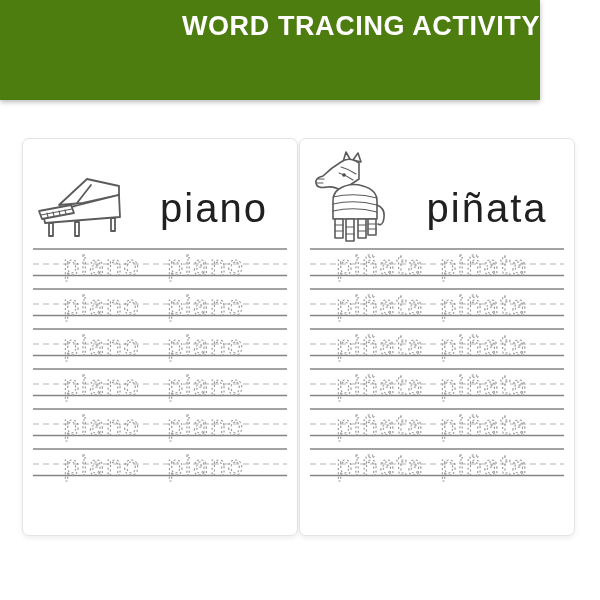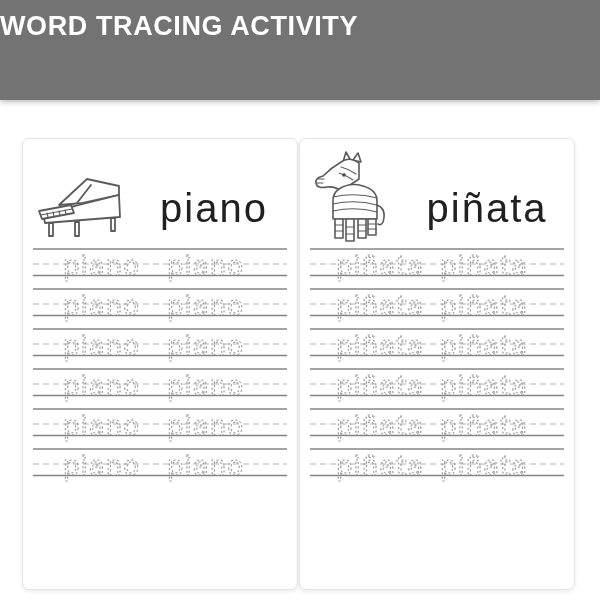--- a/index.html
+++ b/index.html
@@ -3,37 +3,37 @@
 <meta charset="utf-8">
 <style>
   html,body{margin:0;padding:0;}
   body{
     width:600px;height:600px;position:relative;overflow:hidden;
     background:#ffffff;
     font-family:"Liberation Sans", sans-serif;
   }
   
   .header{
-    position:absolute;top:0;left:0;width:600px;height:100px;
-    background:#737373;color:#ffffff;text-align:left;
+    position:absolute;top:0;left:0;width:540px;height:100px;
+    background:#4d7c0f;color:#ffffff;text-align:right;
     box-shadow:0 2px 5px rgba(0,0,0,0.28);
   }
   .header h1{
     margin:0;padding-top:11px;
     font-size:27px;font-weight:700;letter-spacing:0.6px;
     color:#ffffff;
   }
   .header .subtitle{
     margin:4px 0 0 0;
     font-size:15px;line-height:1.35;color:#f2f2f2;font-weight:400;
   }
   .subtitle span{display:block;}
   
   .panel{
-    position:absolute;top:138px;width:276px;height:452px;
+    position:absolute;top:138px;width:276px;height:398px;
     background:#ffffff;
     border:1px solid #e4e4e8;border-radius:7px;
     box-shadow:0 2px 5px rgba(0,0,0,0.07);
     box-sizing:border-box;
   }
   .panel.left{left:22px;}
   .panel.right{left:299px;}
   .panel-head{
     display:flex;align-items:flex-end;height:108px;
   }

